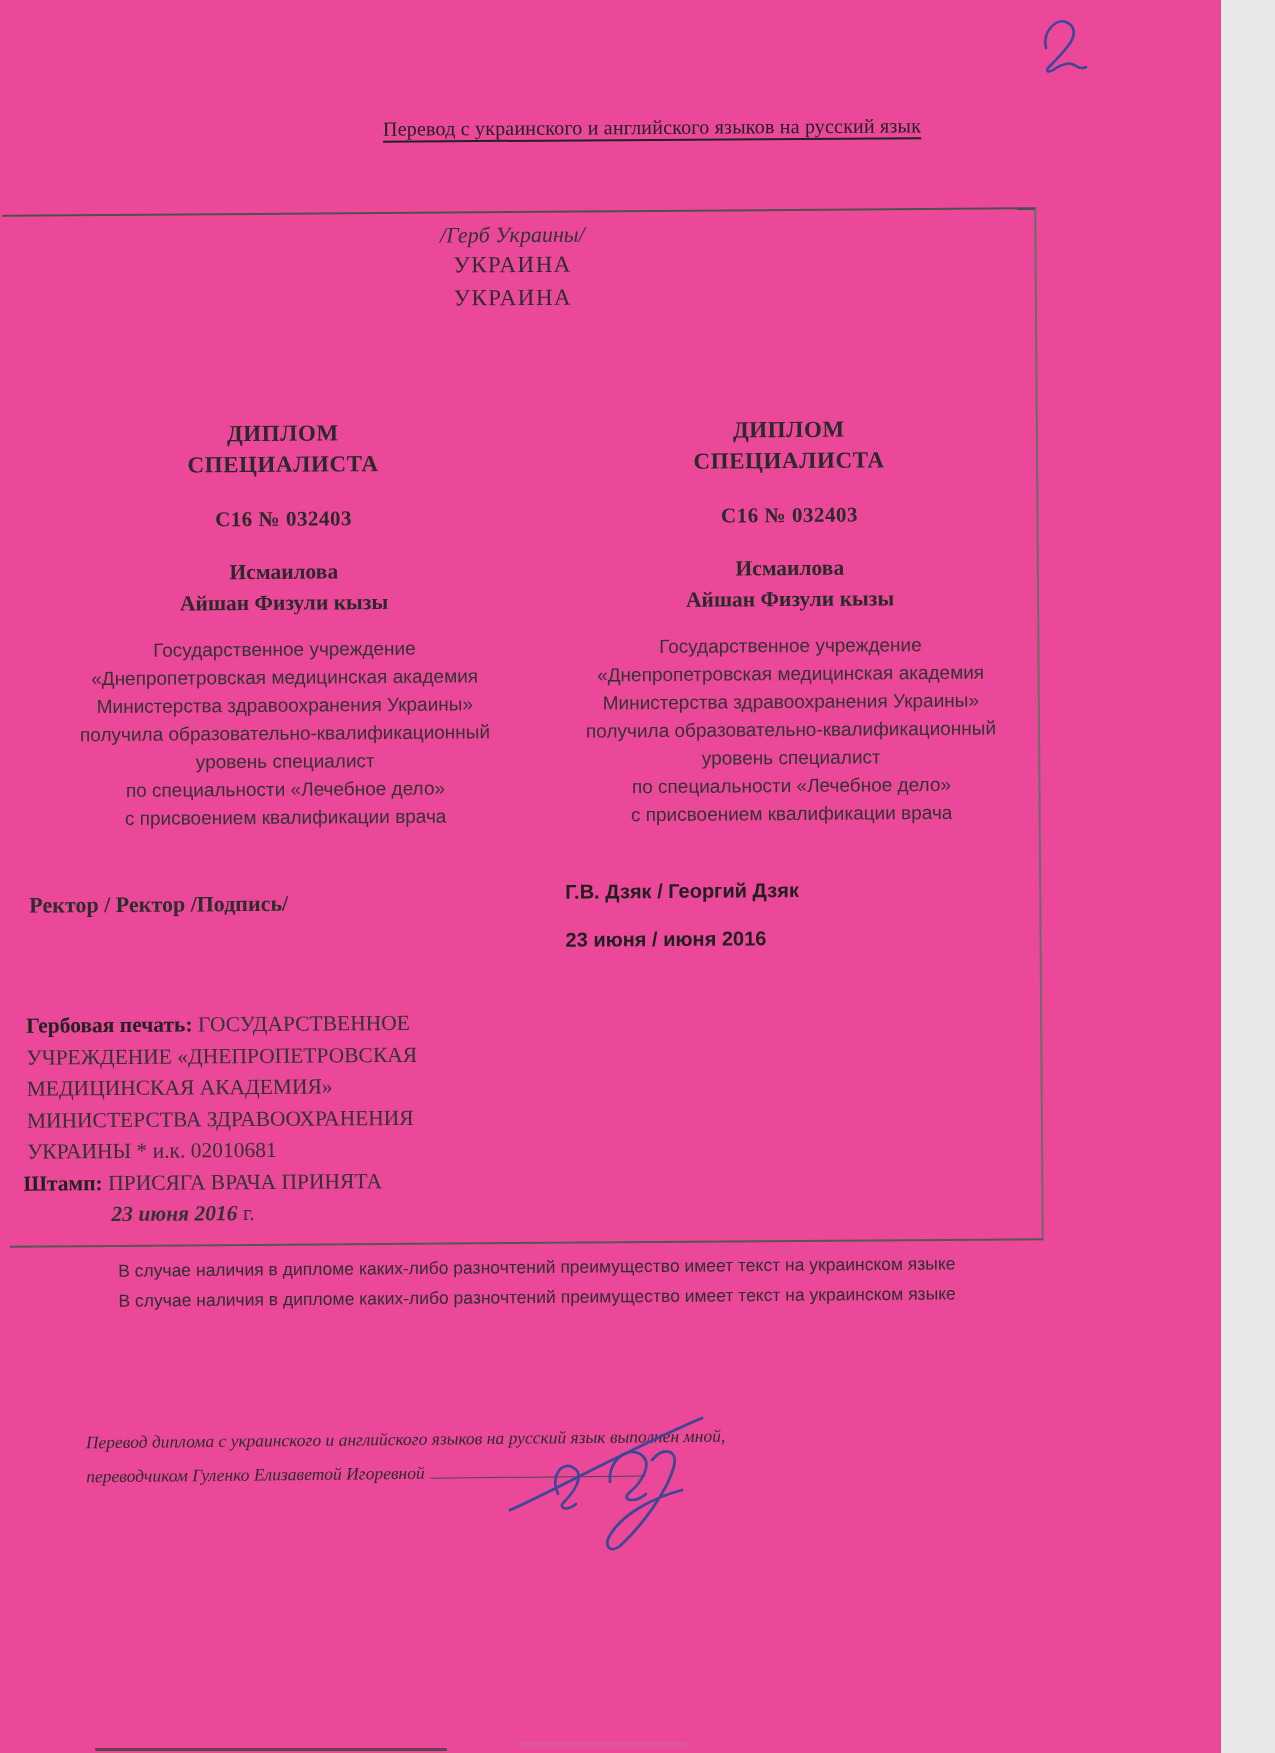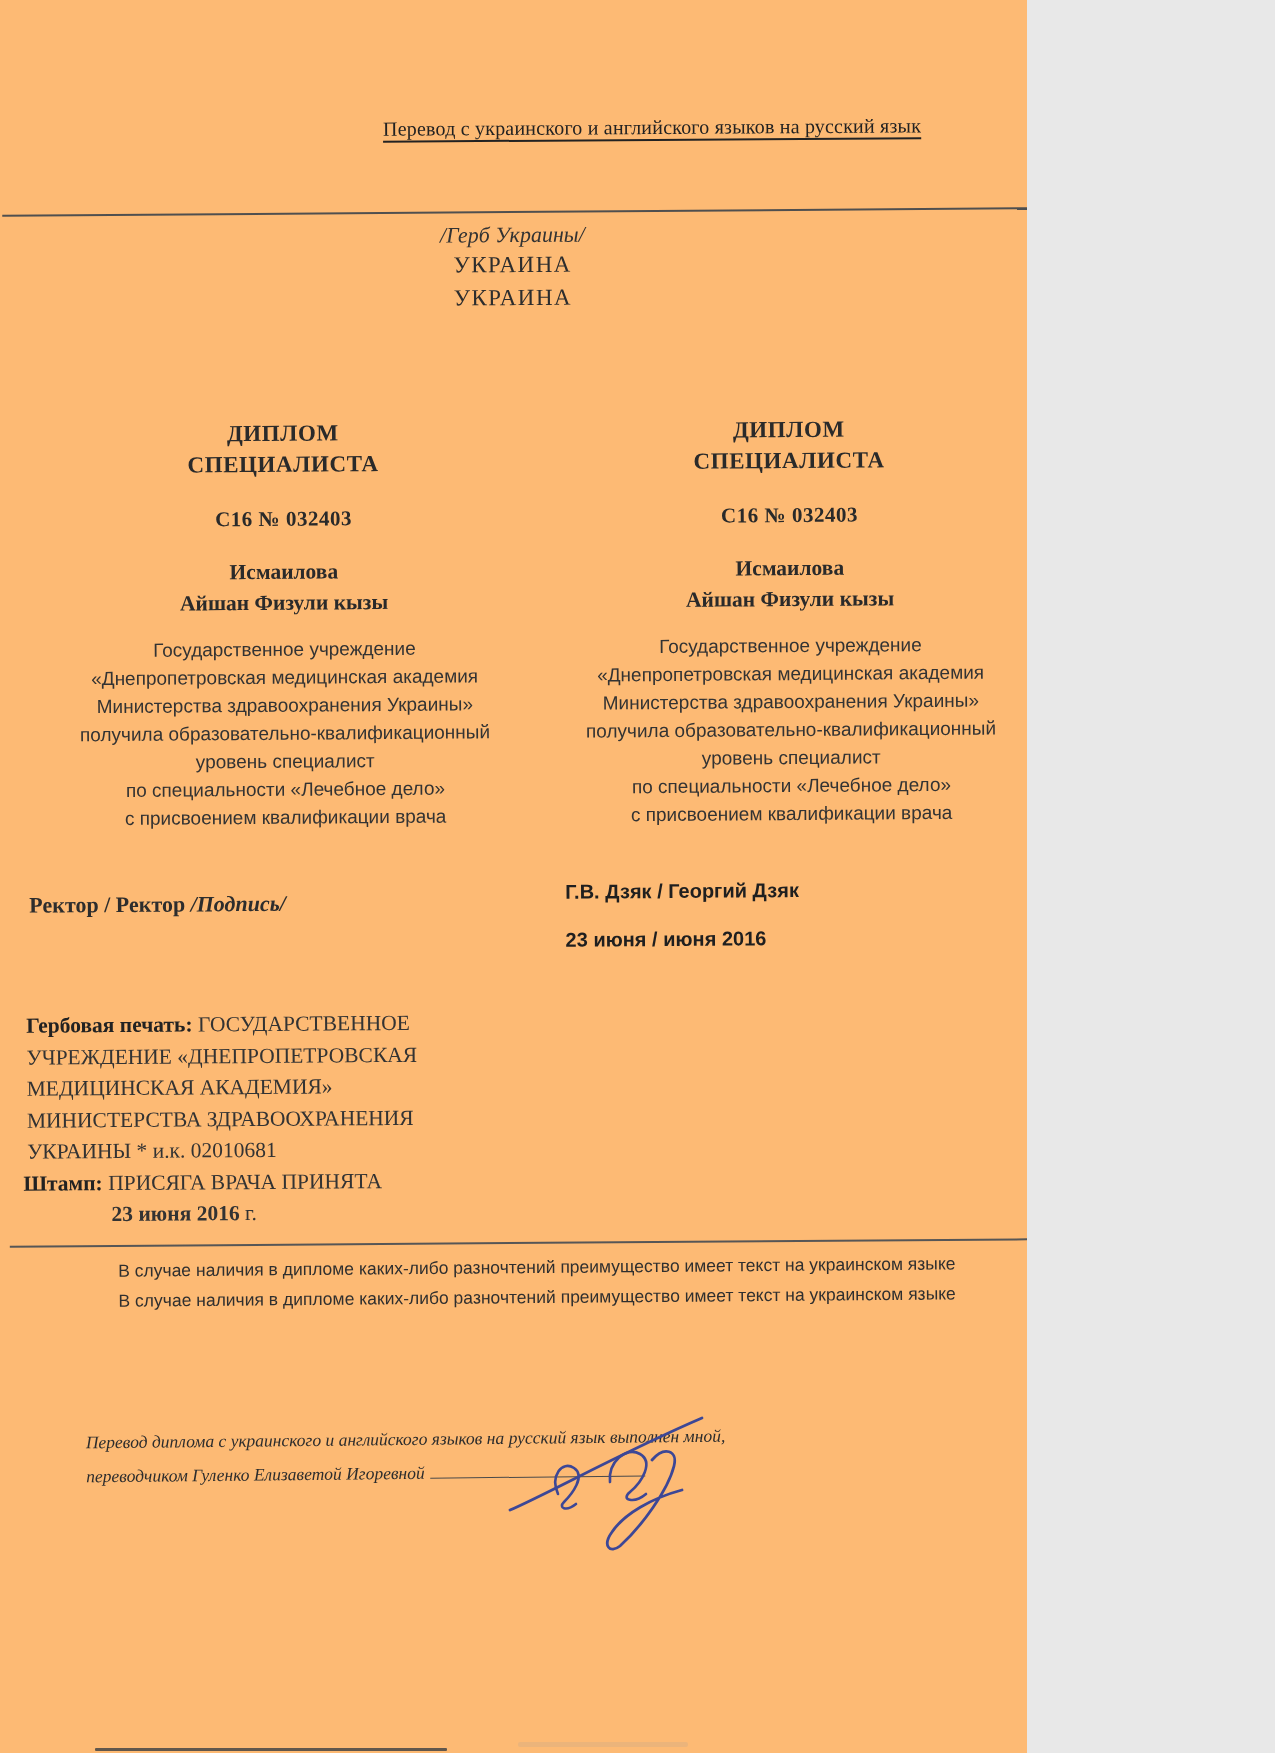--- a/index.html
+++ b/index.html
@@ -1,19 +1,19 @@
 <!DOCTYPE html>
 <html><head>
 <meta charset="utf-8">
 <style>
   * { margin:0; padding:0; box-sizing:border-box; }
   html,body { background:#e8e8e8; }
   .page {
-    position:relative; width:1027px; height:1753px;
-    background:#fdba74; overflow:hidden;
+    position:relative; width:1221px; height:1753px;
+    background:#ec4899; overflow:hidden;
     font-family:"Liberation Serif", serif;
     color:#2a2a2a;
   }
   .abs { position:absolute; }
   .serif { font-family:"Liberation Serif", serif; }
 
   .page-num-svg { left:1036px; top:12px; }
 
   .header-line {
     left:383px; top:116px; font-size:20px; letter-spacing:0.2px;
@@ -37,33 +37,33 @@
   .col { top:203px; width:510px; text-align:center; }
   .col-left  { left:24px; }
   .col-right { left:530px; }
   .doc-type { font-size:23px; font-weight:bold; line-height:31px; letter-spacing:0.6px; }
   .serial   { font-size:21px; font-weight:bold; margin-top:27px; letter-spacing:0.5px; }
   .holder   { font-size:21.5px; font-weight:bold; line-height:31px; margin-top:25px; }
   .body-par { font-size:19px; line-height:28px; margin-top:17px; color:#333;
               font-family:"Liberation Sans", sans-serif; }
 
   .rector-line { left:22px; top:676px; font-size:22px; font-weight:bold; color:#2d2d2d; }
-  .rector-note { font-style:italic; }
+  .rector-note { }
 
   .signer-block { left:558px; top:668px; font-size:20px; font-weight:bold;
                   font-family:"Liberation Sans", sans-serif; color:#1f1f1f; }
   .signer-date  { margin-top:25px; }
 
   .seal-block { left:18px; top:794px; width:480px; font-size:21.5px; line-height:31.5px; color:#333; }
   .seal-label { font-weight:bold; color:#222; }
 
   .stamp-block { left:14px; top:952px; font-size:21.5px; line-height:31px; color:#333; }
   .stamp-label { font-weight:bold; color:#222;font-family:Liberation Serif, serif; }
   .stamp-date-line { padding-left:88px; }
-  .stamp-date { font-weight:bold; }
+  .stamp-date { font-weight:bold; font-style:italic; }
 
   .disclaimer {
     left:72px; top:1252px; width:930px; text-align:center;
     font-family:"Liberation Sans", sans-serif; font-size:17.5px; line-height:30px;
     color:#2f2f2f; transform:rotate(-0.5deg);
   }
 
   .translator {
     left:86px; top:1421px; width:820px; font-size:17.5px; font-style:italic;
     line-height:34px; color:#2d2d2d; transform:rotate(-0.6deg);

